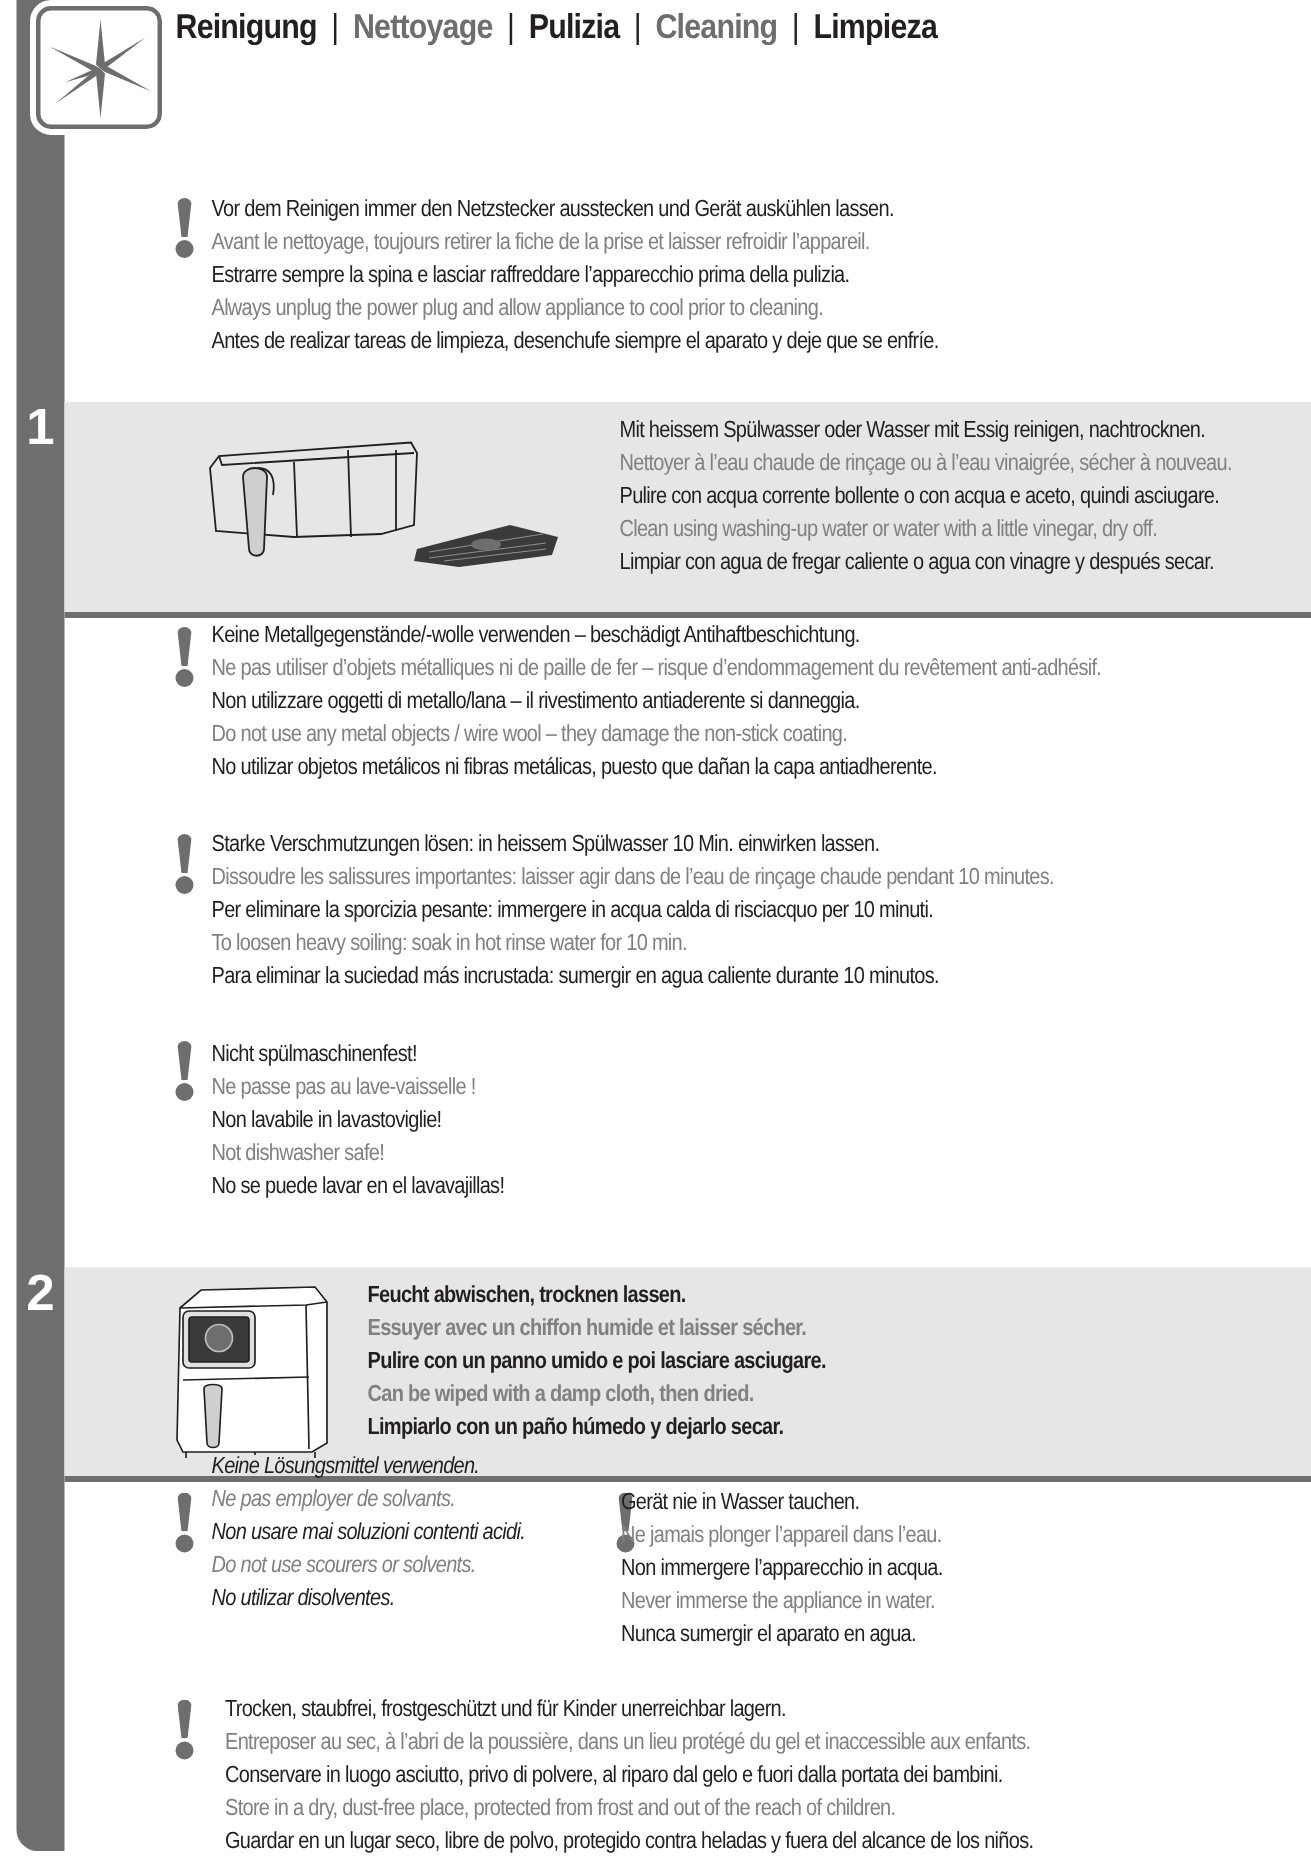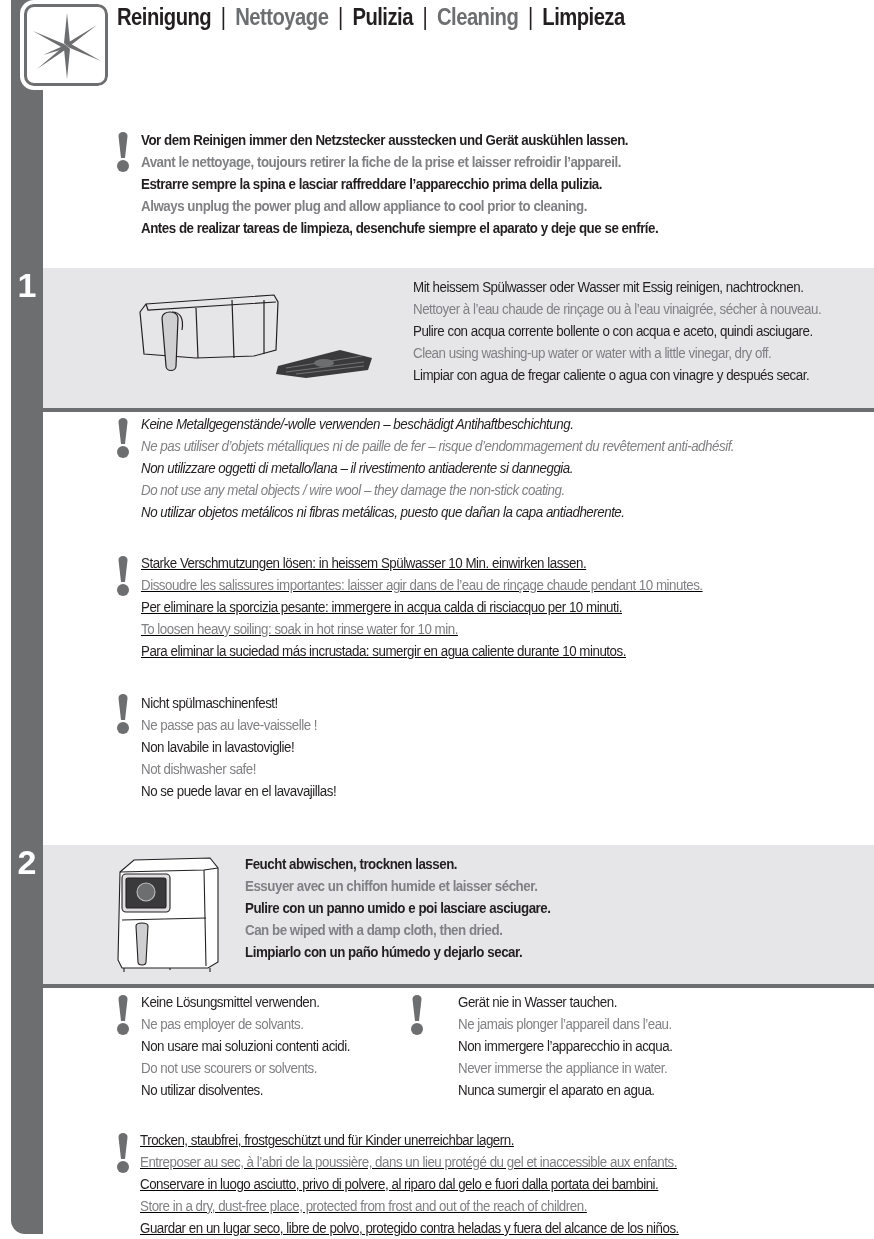--- a/index.html
+++ b/index.html
@@ -49,21 +49,21 @@
 </div>
 
 <div class="title">
   <span class="dark">Reinigung</span><span class="sep">|</span><span class="grey">Nettoyage</span><span class="sep">|</span><span class="dark">Pulizia</span><span class="sep">|</span><span class="grey">Cleaning</span><span class="sep">|</span><span class="dark">Limpieza</span>
 </div>
 
 <div class="warn" style="left:115px; top:132px;">
     <div class="bar"></div>
     <div class="dot"></div>
   </div>
-<div class="block" style="left:141px; top:129px;font-weight:bold;">
+<div class="block" style="left:141px; top:129px;">
   <div class="line d">Vor dem Reinigen immer den Netzstecker ausstecken und Gerät auskühlen lassen.</div>
   <div class="line g">Avant le nettoyage, toujours retirer la fiche de la prise et laisser refroidir l’appareil.</div>
   <div class="line d">Estrarre sempre la spina e lasciar raffreddare l’apparecchio prima della pulizia.</div>
   <div class="line g">Always unplug the power plug and allow appliance to cool prior to cleaning.</div>
   <div class="line d">Antes de realizar tareas de limpieza, desenchufe siempre el aparato y deje que se enfríe.</div>
 </div>
 
 <div class="band" style="top:268px; height:144px;"></div>
 <div class="step-num" style="top:266px;">1</div>
 
@@ -91,33 +91,33 @@
   <div class="line g">Nettoyer à l’eau chaude de rinçage ou à l’eau vinaigrée, sécher à nouveau.</div>
   <div class="line d">Pulire con acqua corrente bollente o con acqua e aceto, quindi asciugare.</div>
   <div class="line g">Clean using washing-up water or water with a little vinegar, dry off.</div>
   <div class="line d">Limpiar con agua de fregar caliente o agua con vinagre y después secar.</div>
 </div>
 
 <div class="warn" style="left:115px; top:418px;">
     <div class="bar"></div>
     <div class="dot"></div>
   </div>
-<div class="block" style="left:141px; top:413px;font-style:italic;">
+<div class="block" style="left:141px; top:413px;">
   <div class="line d">Keine Metallgegenstände/-wolle verwenden – beschädigt Antihaftbeschichtung.</div>
   <div class="line g">Ne pas utiliser d’objets métalliques ni de paille de fer – risque d’endommagement du revêtement anti-adhésif.</div>
   <div class="line d">Non utilizzare oggetti di metallo/lana – il rivestimento antiaderente si danneggia.</div>
   <div class="line g">Do not use any metal objects / wire wool – they damage the non-stick coating.</div>
   <div class="line d">No utilizar objetos metálicos ni fibras metálicas, puesto que dañan la capa antiadherente.</div>
 </div>
 
 <div class="warn" style="left:115px; top:556px;">
     <div class="bar"></div>
     <div class="dot"></div>
   </div>
-<div class="block" style="left:141px; top:552px;text-decoration:underline;">
+<div class="block" style="left:141px; top:552px;">
   <div class="line d">Starke Verschmutzungen lösen: in heissem Spülwasser 10 Min. einwirken lassen.</div>
   <div class="line g">Dissoudre les salissures importantes: laisser agir dans de l’eau de rinçage chaude pendant 10 minutes.</div>
   <div class="line d">Per eliminare la sporcizia pesante: immergere in acqua calda di risciacquo per 10 minuti.</div>
   <div class="line g">To loosen heavy soiling: soak in hot rinse water for 10 min.</div>
   <div class="line d">Para eliminar la suciedad más incrustada: sumergir en agua caliente durante 10 minutos.</div>
 </div>
 
 <div class="warn" style="left:115px; top:694px;">
     <div class="bar"></div>
     <div class="dot"></div>
@@ -152,43 +152,43 @@
   <div class="line g">Essuyer avec un chiffon humide et laisser sécher.</div>
   <div class="line d">Pulire con un panno umido e poi lasciare asciugare.</div>
   <div class="line g">Can be wiped with a damp cloth, then dried.</div>
   <div class="line d">Limpiarlo con un paño húmedo y dejarlo secar.</div>
 </div>
 
 <div class="warn" style="left:115px; top:995px;">
     <div class="bar"></div>
     <div class="dot"></div>
   </div>
-<div class="block" style="left:141px; top:991px;">
+<div class="block" style="left:141px; top:967px;font-style:italic;">
   <div class="line d">Keine Lösungsmittel verwenden.</div>
   <div class="line g">Ne pas employer de solvants.</div>
   <div class="line d">Non usare mai soluzioni contenti acidi.</div>
   <div class="line g">Do not use scourers or solvents.</div>
   <div class="line d">No utilizar disolventes.</div>
 </div>
 
 <div class="warn" style="left:409px; top:995px;">
     <div class="bar"></div>
     <div class="dot"></div>
   </div>
-<div class="block" style="left:458px; top:991px;">
+<div class="block" style="left:414px; top:991px;">
   <div class="line d">Gerät nie in Wasser tauchen.</div>
   <div class="line g">Ne jamais plonger l’appareil dans l’eau.</div>
   <div class="line d">Non immergere l’apparecchio in acqua.</div>
   <div class="line g">Never immerse the appliance in water.</div>
   <div class="line d">Nunca sumergir el aparato en agua.</div>
 </div>
 
 <div class="warn" style="left:115px; top:1133px;">
     <div class="bar"></div>
     <div class="dot"></div>
   </div>
-<div class="block" style="left:140px; top:1129px;text-decoration:underline;">
+<div class="block" style="left:150px; top:1129px;">
   <div class="line d">Trocken, staubfrei, frostgeschützt und für Kinder unerreichbar lagern.</div>
   <div class="line g">Entreposer au sec, à l’abri de la poussière, dans un lieu protégé du gel et inaccessible aux enfants.</div>
   <div class="line d">Conservare in luogo asciutto, privo di polvere, al riparo dal gelo e fuori dalla portata dei bambini.</div>
   <div class="line g">Store in a dry, dust-free place, protected from frost and out of the reach of children.</div>
   <div class="line d">Guardar en un lugar seco, libre de polvo, protegido contra heladas y fuera del alcance de los niños.</div>
 </div>
 
 </body></html>

